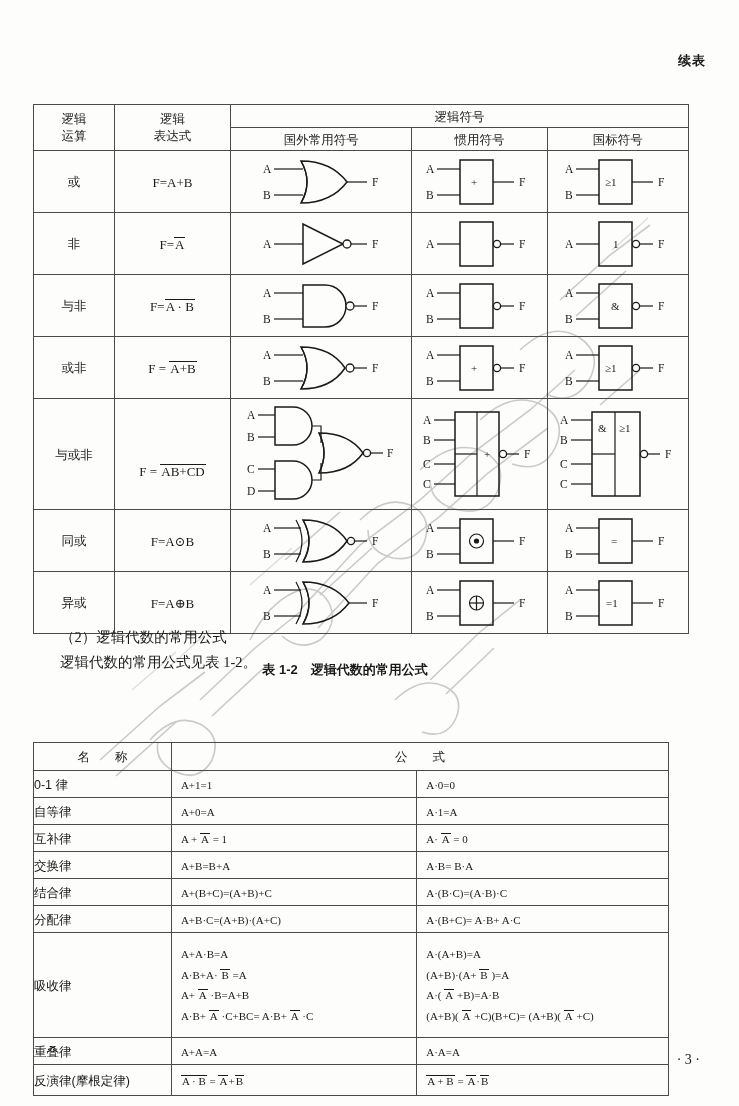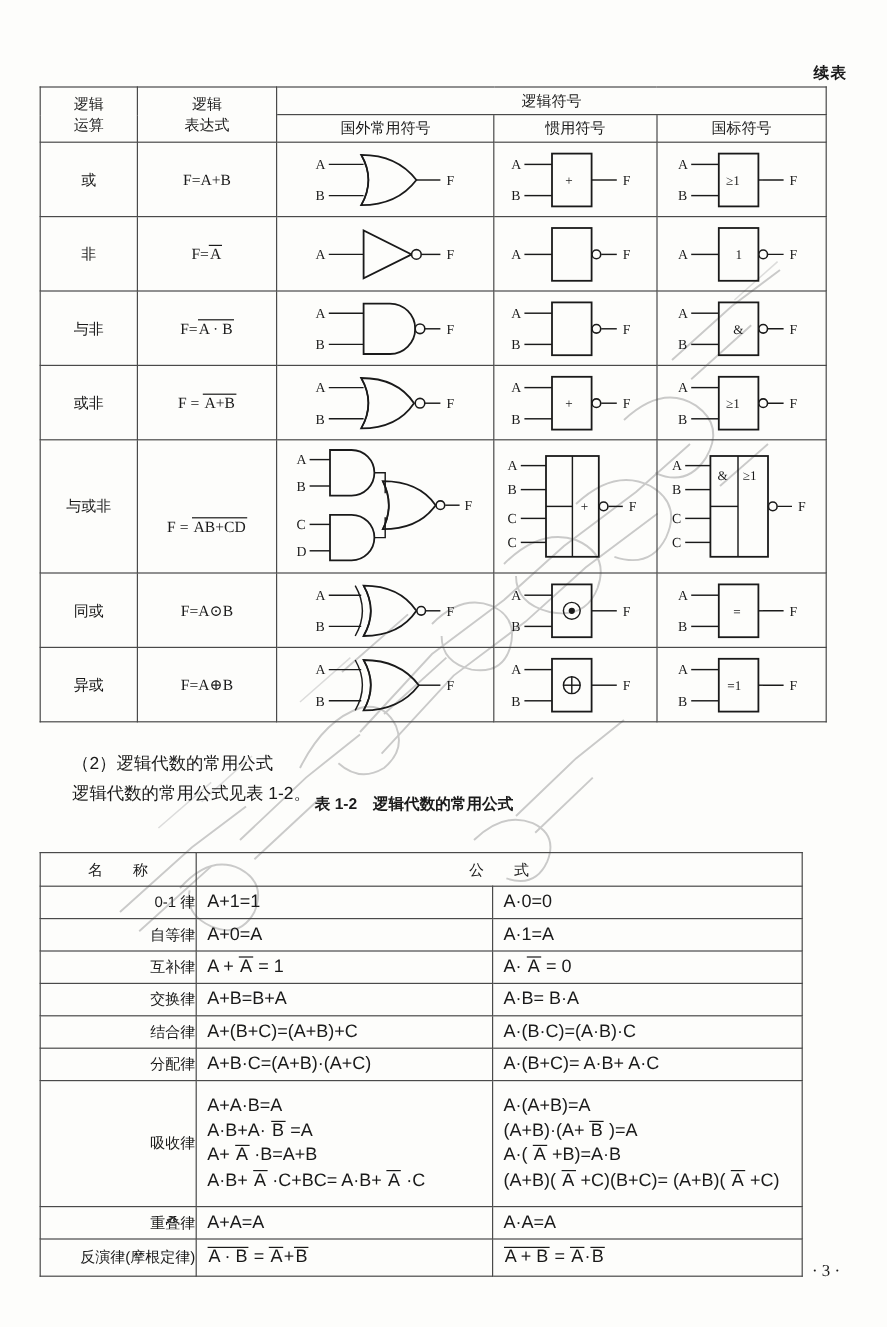--- a/index.html
+++ b/index.html
@@ -16,21 +16,21 @@
   
   .cont-label{
     position:absolute;left:16px;top:52px;width:690px;
     text-align:right;font-size:13px;font-weight:bold;
     font-family:"Liberation Sans","DejaVu Sans",sans-serif;
     letter-spacing:1px;
   }
 
   
   table{border-collapse:collapse;}
-  .tbl{position:absolute;border:1.6px solid #2a2a2a;background:transparent;}
+  .tbl{position:absolute;border:1.6px solid #2a2a2a;background:transparent;margin-top:32px;}
   .tbl td,.tbl th{
     border:0.9px solid #4a4a4a;
     padding:0;margin:0;
     font-weight:normal;
     vertical-align:middle;
   }
   .cn{font-family:"Liberation Sans","DejaVu Sans",sans-serif;font-size:12.5px;}
   .hdr{text-align:center;}
   .hdr .cn{font-size:12.5px;}
 
@@ -57,39 +57,39 @@
   svg{display:block;overflow:visible;}
   .stroke{fill:none;stroke:#1a1a1a;stroke-width:1.5;}
   .stroke-thin{fill:none;stroke:#1a1a1a;stroke-width:1.2;}
   .lbl{font-family:"Liberation Serif","DejaVu Serif",serif;font-size:11.5px;fill:#1a1a1a;}
   .ilbl{font-family:"Liberation Serif","DejaVu Serif",serif;font-size:11px;fill:#1a1a1a;}
   .bub{fill:#fdfdfb;stroke:#1a1a1a;stroke-width:1.3;}
 
   
   .para{
     position:absolute;
-    font-family:Liberation Sans, sans-serif;
+    font-family:Liberation Serif, serif;
     font-size:14.5px;line-height:25px;
   }
   #para-1{left:60px;top:625px;}
   #para-2{left:60px;top:650px;}
 
   .tbl-caption{
     position:absolute;left:0;top:661px;width:690px;text-align:center;
     font-family:"Liberation Sans","DejaVu Sans",sans-serif;
     font-size:13px;font-weight:bold;
   }
 
   
   #tbl-formulas{left:33px;top:710px;width:636px;}
   #tbl-formulas td{height:26px;}
-  .c-name{width:152px;text-align:right;}
+  .c-name{width:152px;text-align:left;}
   .c-f1{width:251px;padding-left:9px !important;}
   .c-f2{width:253px;padding-left:9px !important;}
-  .f{font-family:Liberation Sans, sans-serif;font-size:15px;white-space:nowrap;}
+  .f{font-family:Liberation Serif, serif;font-size:11px;white-space:nowrap;}
   .multi{padding:4px 0 4px 9px !important;}
   .multi .f{display:block;line-height:20.5px;}
   .hdr2 td{height:27px !important;text-align:center;}
 
   .pageno{
     position:absolute;left:0;top:1052px;width:700px;text-align:right;
     font-family:"Liberation Serif","DejaVu Serif",serif;font-size:14px;
   }
 
   

